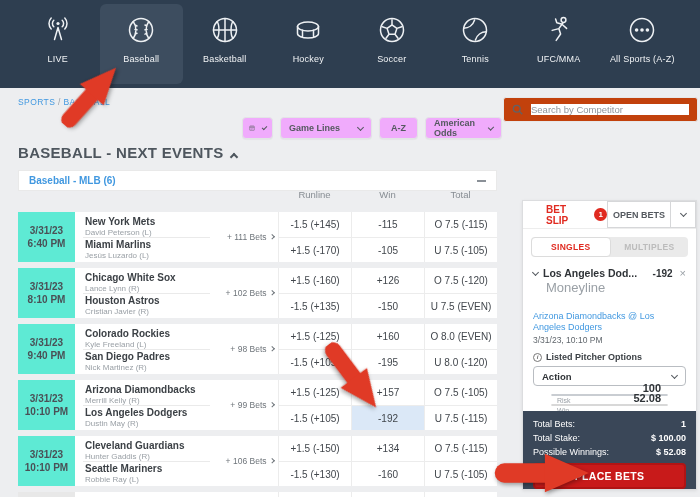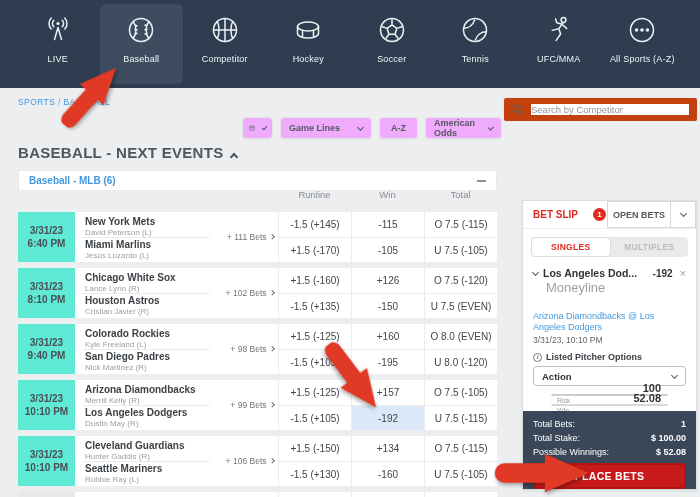--- a/index.html
+++ b/index.html
@@ -51,21 +51,21 @@
   .ocell { border-left:1px solid #ececec; display:flex; align-items:center; justify-content:center; font-size:10px; color:#41464c; cursor:pointer; }
   .ocell.r2 { border-top:1px solid #ececec; }
   .ocell.sel { background:var(--sel_blue); }
   .game-sliver { display:grid; grid-template-columns:57px 203px 73px 73px 73px; height:5px; background:#fff; }
   .game-sliver .gd { background:#e8e8e8; }
   .game-sliver .oc { border-left:1px solid #ececec; }
 
   
   .betslip { position:absolute; left:522px; top:200px; width:175px; height:290px; background:#fff; border:1px solid #dcdddf; box-shadow:0 1px 3px rgba(0,0,0,.08); }
   .bs-header { height:28px; display:flex; align-items:stretch; border-bottom:1px solid #ededed; }
-  .bs-tab1 { flex:1; display:flex; align-items:center; gap:15px; padding-left:10px; color:var(--accent_red); font-size:10px; font-weight:bold; cursor:pointer; }
+  .bs-tab1 { flex:1; display:flex; align-items:center; gap:5px; padding-left:10px; color:var(--accent_red); font-size:10px; font-weight:bold; cursor:pointer;margin-left:13px; }
   .badge { width:13px; height:13px; border-radius:50%; background:var(--accent_red); color:#fff; font-size:8px; font-weight:bold; display:flex; align-items:center; justify-content:center; }
   .bs-tab2 { width:64px; border:1px solid #d6d7d9; display:flex; align-items:center; justify-content:center; font-size:9px; font-weight:bold; color:#54595f; cursor:pointer; }
   .bs-chev { width:25px; border:1px solid #d6d7d9; border-left:none; display:flex; align-items:center; justify-content:center; color:#54595f; cursor:pointer; }
   .toggle { margin:8px 8px 0; background:#eaeaea; border-radius:4px; height:20px; display:flex; }
   .tog { flex:1; display:flex; align-items:center; justify-content:center; font-size:8.5px; font-weight:bold; letter-spacing:.3px; cursor:pointer; }
   .tog.on { background:#fff; border:1px solid #dcdcdc; border-radius:4px; color:var(--accent_red); }
   .tog.off { color:#bcbcbc; }
   .bet { padding:10px 10px 0; }
   .bet-title { display:flex; align-items:center; gap:5px; }
   .bet-title .cv { color:#54595f; flex:0 0 auto; }
@@ -114,21 +114,21 @@
       <circle cx="15" cy="15" r="11.5"></circle>
       <path d="M7.2 6.5c3.6 4.6 3.6 12.4 0 17M22.8 6.5c-3.6 4.6-3.6 12.4 0 17M9 10l2 1M9 14.5l2 .3M9 19l2-.8M19 10l2 1M19 14.8l2-.3M19 19.2l2-1"></path>
     </svg>
     <span class="nlabel">Baseball</span>
   </div>
   <div class="nav-item">
     <svg class="nico" viewBox="0 0 30 30">
       <circle cx="15" cy="15" r="11.5"></circle>
       <path d="M7 6.8c2.6 2.4 2.6 14 0 16.4M23 6.8c-2.6 2.4-2.6 14 0 16.4M15 3.5v23M3.5 15h23"></path>
     </svg>
-    <span class="nlabel">Competitor</span>
+    <span class="nlabel">Basketball</span>
   </div>
   <div class="nav-item">
     <svg class="nico" viewBox="0 0 30 30">
       <ellipse cx="15" cy="11.5" rx="10.5" ry="4.5"></ellipse>
       <path d="M4.5 11.5v7c0 2.5 4.7 4.5 10.5 4.5s10.5-2 10.5-4.5v-7M9.5 15.3v7M20.5 15.3v7"></path>
     </svg>
     <span class="nlabel">Hockey</span>
   </div>
   <div class="nav-item">
     <svg class="nico" viewBox="0 0 30 30">

